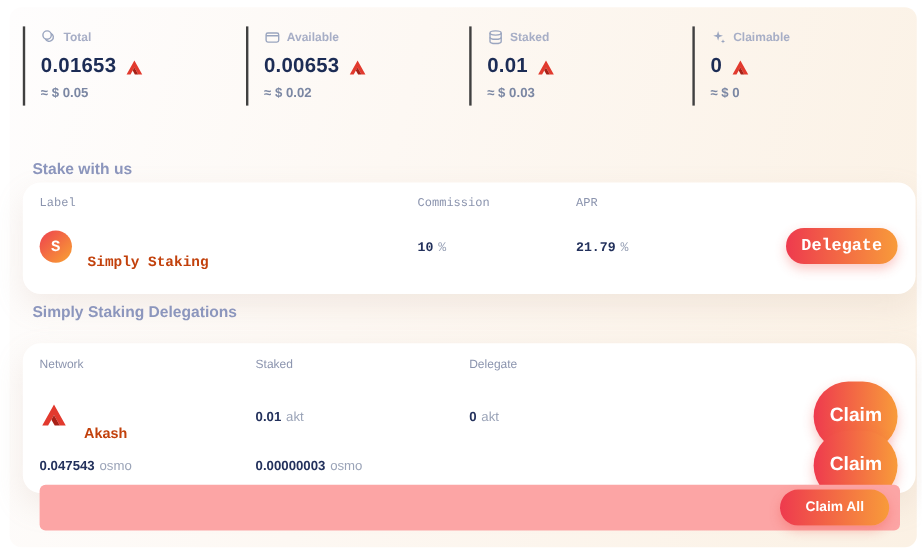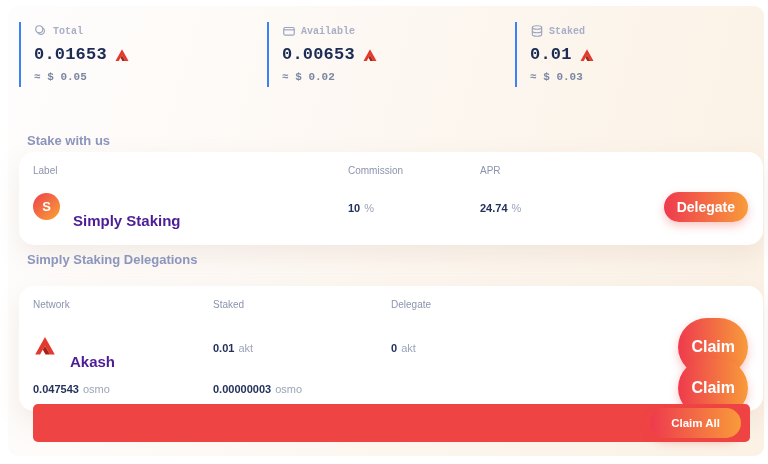--- a/index.html
+++ b/index.html
@@ -11,66 +11,66 @@
     overflow:hidden;
   }
   .canvas {
     position:absolute; left:8px; top:6px; width:756px; height:450px;
     background:linear-gradient(105deg,#fefdfd 0%,#fdf8f3 40%,#fbf1e4 100%);
     border-radius:10px;
   }
 
   
   .stats-row { position:absolute; left:19px; top:22px; width:744px; display:flex; }
-  .stat-card { flex:1; border-left:2px solid #3b82f6; padding:2px 6px 4px 13px;font-family:Liberation Mono, monospace; }
+  .stat-card { flex:1; border-left:2px solid #404040; padding:2px 6px 4px 13px; }
   .stat-head { display:flex; align-items:center; gap:5px; color:#a7aec6; font-size:10px; font-weight:700; }
   .stat-head svg { display:block; }
   .stat-value { margin-top:7px; display:flex; align-items:flex-end; gap:7px;
                 font-size:17px; font-weight:800; color:#1c2c55; letter-spacing:.2px; }
   .stat-fiat { margin-top:7px; font-size:11px; font-weight:700; color:#7b87a3; }
 
   
   .section-title { position:absolute; left:27px; font-size:13px; font-weight:800; color:#8c96bd; }
   #title-stake { top:133px; }
   #title-delegations { top:252px; }
 
   
   .panel { position:absolute; left:19px; width:744px; background:#ffffff; border-radius:15px;
            box-shadow:0 10px 25px rgba(186,158,138,.16); }
   #panel-stake { top:152px; height:93px; }
   #panel-delegations { top:286px; height:125px; }
 
-  .grid-stake { display:grid; grid-template-columns:315px 132px 1fr auto; align-items:center; }
+  .grid-stake { display:grid; grid-template-columns:315px 132px 1fr auto; align-items:center;font-family:Liberation Mono, monospace; }
   .grid-dele  { display:grid; grid-template-columns:180px 178px 1fr auto; align-items:center; }
   .thead { padding:13px 16px 0 14px; color:#8b94ae; font-size:10px; font-weight:400; }
   .trow  { padding:8px 15px 0 14px; }
 
   .entity { display:flex; align-items:center; gap:13px; }
-  .entity-name { font-size:15px; font-weight:800; color:#4c1d95;margin-top:28px; }
+  .entity-name { font-size:12px; font-weight:800; color:#c2410c;margin-top:28px; }
   .num  { font-size:11px; font-weight:800; color:#23315c; }
   .unit { font-size:11px; font-weight:400; color:#9ba4b8; margin-left:4px; }
 
   .logo-ss { width:27px; height:27px; border-radius:50%;
              background:linear-gradient(135deg,#ef4a4c 10%,#f89a35 90%);
              display:flex; align-items:center; justify-content:center;
              color:#fff; font-size:13px; font-weight:800; }
   .logo-ak { width:24px; height:24px; display:flex; align-items:center; justify-content:center; }
   .logo-os { width:26px; height:26px; }
   .ak-mini { width:16px; height:16px; }
 
   .btn { border:none; cursor:pointer; color:#fff; font-family:inherit; font-weight:800;
          background:linear-gradient(90deg,#ee3a4e 0%,#f89b3a 100%);
          border-radius:999px; justify-self:end;
          box-shadow:0 4px 10px rgba(238,70,60,.30); }
   .btn-delegate { font-size:14px; padding:7px 13px; }
   .btn-claim { font-size:16px; padding:20px 13px; }
   .btn-claim-all { font-size:11.5px; padding:9px 21px; }
 
   .claim-footer { position:absolute; left:14px; right:13px; top:118px; height:38px;
-                  background:#ef4444; border-radius:5px;
+                  background:#fca5a5; border-radius:5px;
                   display:flex; align-items:center; justify-content:flex-end; padding-right:9px; }
 
   .dele-row { height:41px; }
   .hidden-defs { position:absolute; width:0; height:0; overflow:hidden; }
 </style>
 </head>
 <body>
 
 <svg class="hidden-defs" aria-hidden="true">
   <defs>
@@ -142,20 +142,38 @@
     </div>
     <div class="stat-value">
       <span>0.01</span>
       <svg class="ak-mini">
           <use href="#akash-mark"></use>
         </svg>
     </div>
     <div class="stat-fiat">≈ $ 0.03</div>
   </div>
 
+  <div class="stat-card">
+    <div class="stat-head">
+      <span>
+        <svg width="14" height="14" viewBox="0 0 24 24" fill="#9aa5bf">
+          <path d="M11 3l1.6 5.4L18 10l-5.4 1.6L11 17l-1.6-5.4L4 10l5.4-1.6Z"></path>
+          <path d="M18 15l.8 2.2L21 18l-2.2.8L18 21l-.8-2.2L15 18l2.2-.8Z"></path>
+        </svg>
+      </span>
+      <span>Claimable</span>
+    </div>
+    <div class="stat-value">
+      <span>0</span>
+      <svg class="ak-mini">
+          <use href="#akash-mark"></use>
+        </svg>
+    </div>
+    <div class="stat-fiat">≈ $ 0</div>
+  </div>
 </div>
 
 <div class="section-title" id="title-stake">Stake with us</div>
 
 <div class="panel" id="panel-stake">
   <div class="grid-stake thead">
     <span>Label</span>
     <span>Commission</span>
     <span>APR</span>
     <span></span>
@@ -164,21 +182,21 @@
     <div class="entity">
       <div class="logo-ss">
         <span>S</span>
       </div>
       <span class="entity-name">Simply Staking</span>
     </div>
     <div>
       <span class="num">10</span><span class="unit">%</span>
     </div>
     <div>
-      <span class="num">24.74</span><span class="unit">%</span>
+      <span class="num">21.79</span><span class="unit">%</span>
     </div>
     <button class="btn btn-delegate">Delegate</button>
   </div>
 </div>
 
 <div class="section-title" id="title-delegations">Simply Staking Delegations</div>
 
 <div class="panel" id="panel-delegations">
   <div class="grid-dele thead">
     <span>Network</span>

